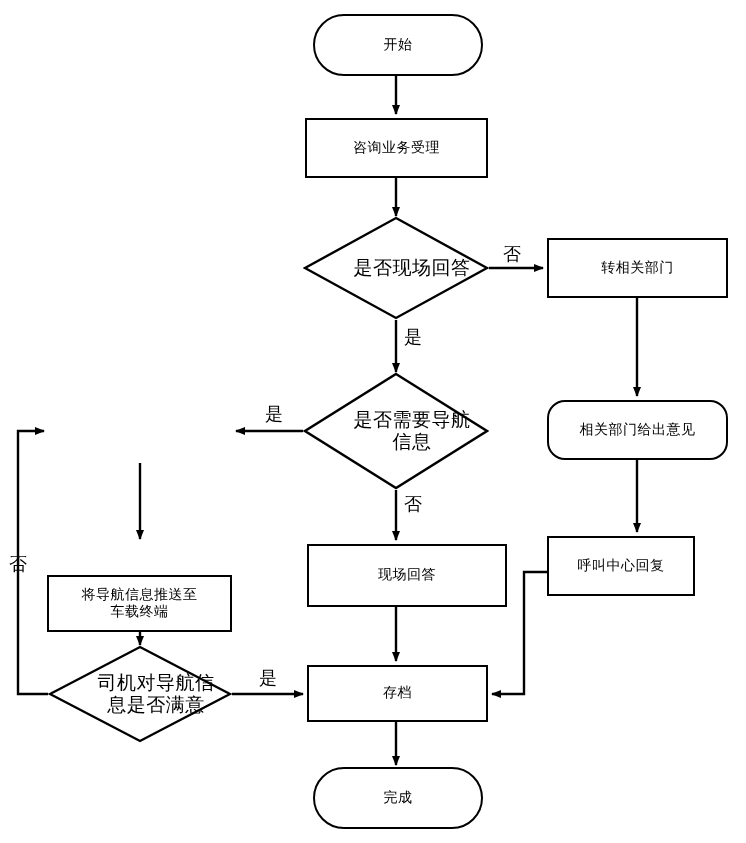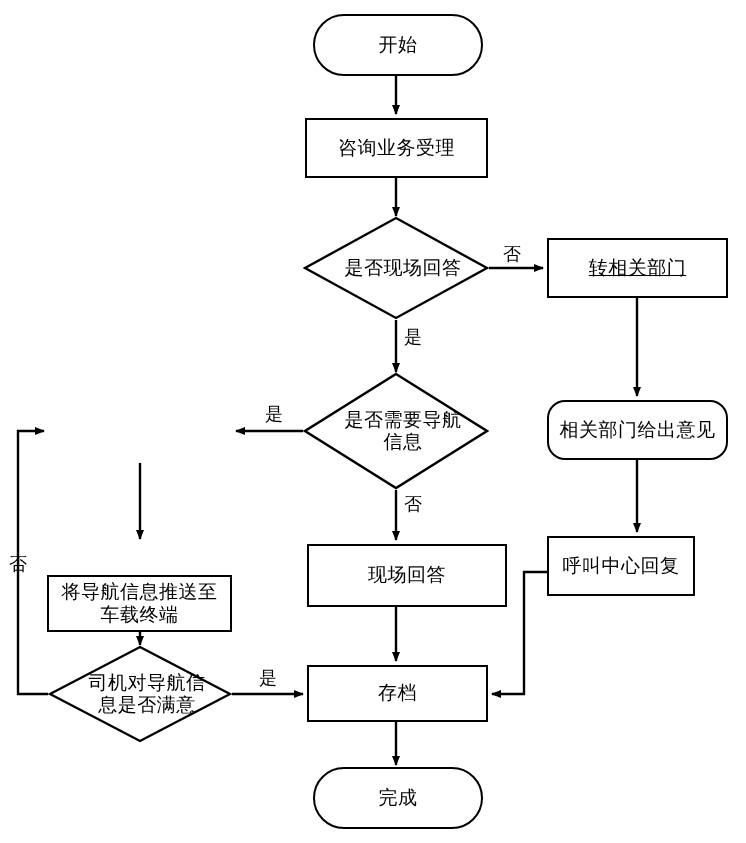--- a/index.html
+++ b/index.html
@@ -28,38 +28,38 @@
     position: absolute;
     box-sizing: border-box;
     border: 2px solid #000000;
     background: #ffffff;
     display: flex;
     align-items: center;
     justify-content: center;
     text-align: center;
     line-height: 1.18;
     color: #000000;
-    font-size: 19px;
+    font-size: 14px;
     letter-spacing: 0.5px;
     white-space: pre-line;
     z-index: 3;
   }
   .node.terminator {
     border-radius: 34px;
   }
   .node.process {
     border-radius: 0;
   }
   .decision {
     position: absolute;
     z-index: 3;
   }
   .decision .dlabel {
     position: absolute;
-    left: 7px;
+    left: 16px;
     top: 0;
     width: 100%;
     height: 100%;
     display: flex;
     align-items: center;
     justify-content: center;
     text-align: center;
     line-height: 1.18;
     font-size: 19px;
     color: #000000;
@@ -125,21 +125,21 @@
 
   <div class="node process" style="left:305px; top:118px; width:183px; height:60px;">咨询业务受理</div>
 
   <div class="decision" style="left:303px; top:216px; width:186px; height:104px;">
     <svg width="186" height="104" viewBox="0 0 186 104">
       <polygon points="93,2 184,52 93,102 2,52" fill="#ffffff" stroke="#000000" stroke-width="2.4"></polygon>
     </svg>
     <div class="dlabel">是否现场回答</div>
   </div>
 
-  <div class="node process" style="left:547px; top:238px; width:181px; height:60px;text-decoration:underline;">转相关部门</div>
+  <div class="node process" style="left:547px; top:238px; width:181px; height:60px;">转相关部门</div>
 
   <div class="node process" style="left:547px; top:400px; width:181px; height:60px;border-radius:18px;">相关部门给出意见</div>
 
   <div class="node process" style="left:547px; top:536px; width:148px; height:60px;">呼叫中心回复</div>
 
   <div class="decision" style="left:303px; top:372px; width:186px; height:118px;">
     <svg width="186" height="118" viewBox="0 0 186 118">
       <polygon points="93,2 184,59 93,116 2,59" fill="#ffffff" stroke="#000000" stroke-width="2.4"></polygon>
     </svg>
     <div class="dlabel">是否需要导航

